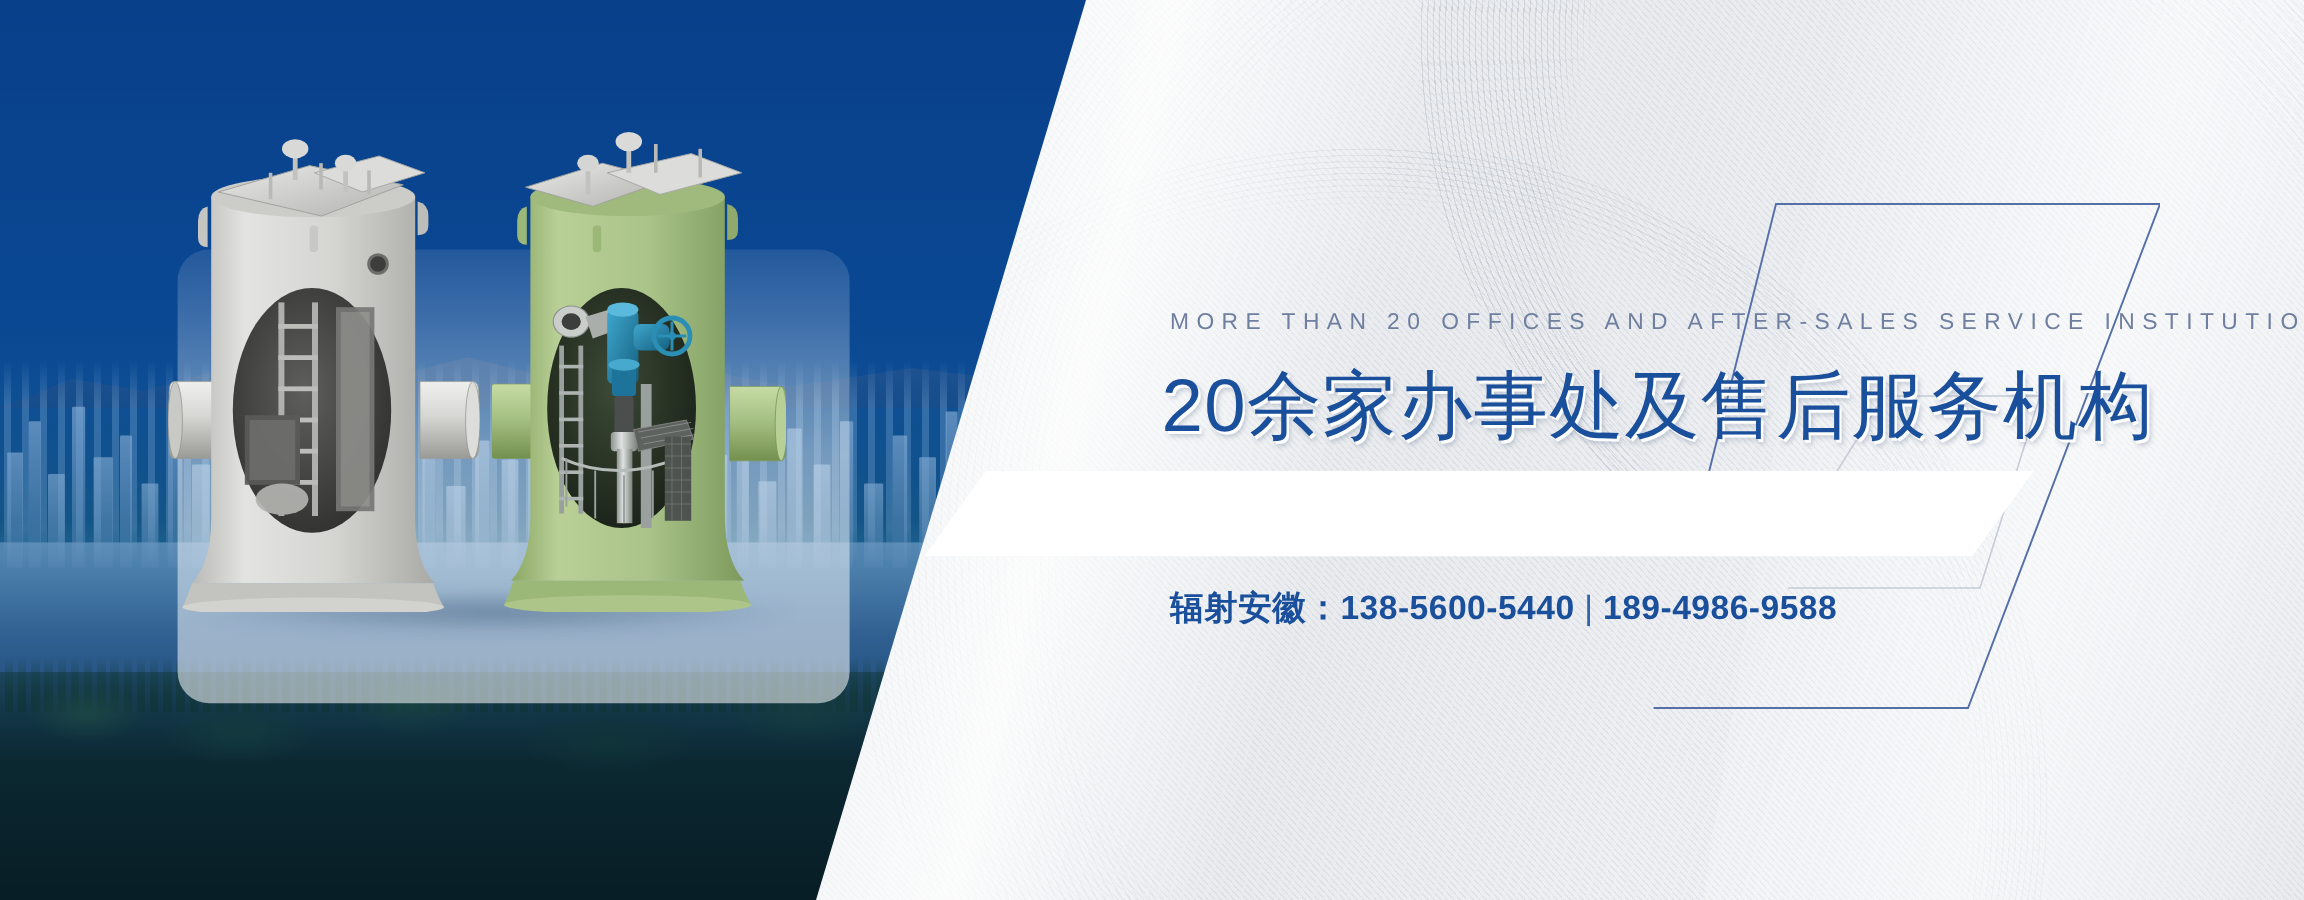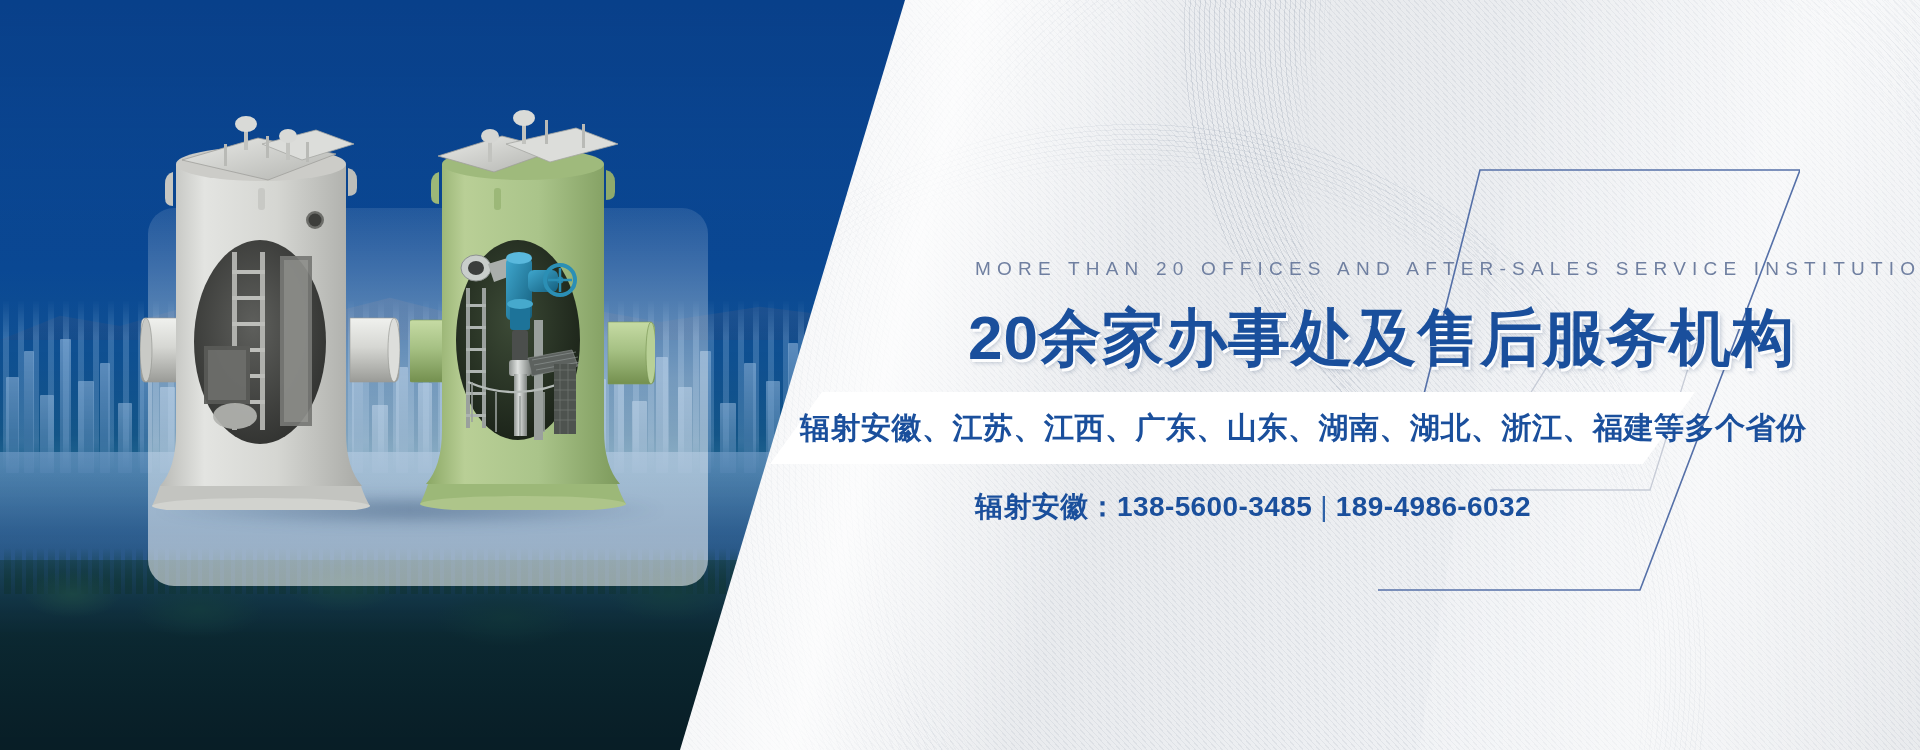--- a/index.html
+++ b/index.html
@@ -148,21 +148,21 @@
   }
 
   
   .eng-line{
     position:absolute; left:975px; top:258px;
     font-size:19px; letter-spacing:6.2px; font-weight:400;
     color:#6f7fa0; white-space:nowrap;
   }
   .headline{
     position:absolute; left:968px; top:296px;
-    font-size:62px; font-weight:bold; letter-spacing:1px;
+    font-size:62px; font-weight:normal; letter-spacing:1px;
     color:#1a4f9c; white-space:nowrap;
     text-shadow:2px 3px 0 rgba(255,255,255,.95), 3px 4px 4px rgba(90,110,140,.35);
   }
   .province-band{
     position:absolute; left:770px; top:392px; width:925px; height:72px;
     background:#fff;
     clip-path:polygon(52px 0, 925px 0, 873px 72px, 0 72px);
     box-shadow:0 2px 8px rgba(70,90,120,.10);
   }
   .province-text{
@@ -444,19 +444,18 @@
       <path d="M18 376 q-4 12 -8 20 h206 q-5 -8 -9 -20 z" fill="#9cb878"></path>
       <ellipse cx="113" cy="396" rx="103" ry="8" fill="#aec58a"></ellipse>
     </svg>
   </div>
 
   <div class="eng-line">MORE THAN 20 OFFICES AND AFTER-SALES SERVICE INSTITUTIONS</div>
 
   <div class="headline">20余家办事处及售后服务机构</div>
 
   <div class="province-band"></div>
-  <div class="province-text">辐射安徽、江苏、江西、广东、山东、湖南、湖北、浙江、福建等多个省份</div>
 
   <div class="hotline">
-    <span>辐射安徽：</span><span>138-5600-3485</span><span class="sep">|</span><span>189-4986-6032</span>
+    <span>辐射安徽：</span><span>138-5600-5440</span><span class="sep">|</span><span>189-4986-9588</span>
   </div>
 
 </div>
 
 </body></html>

